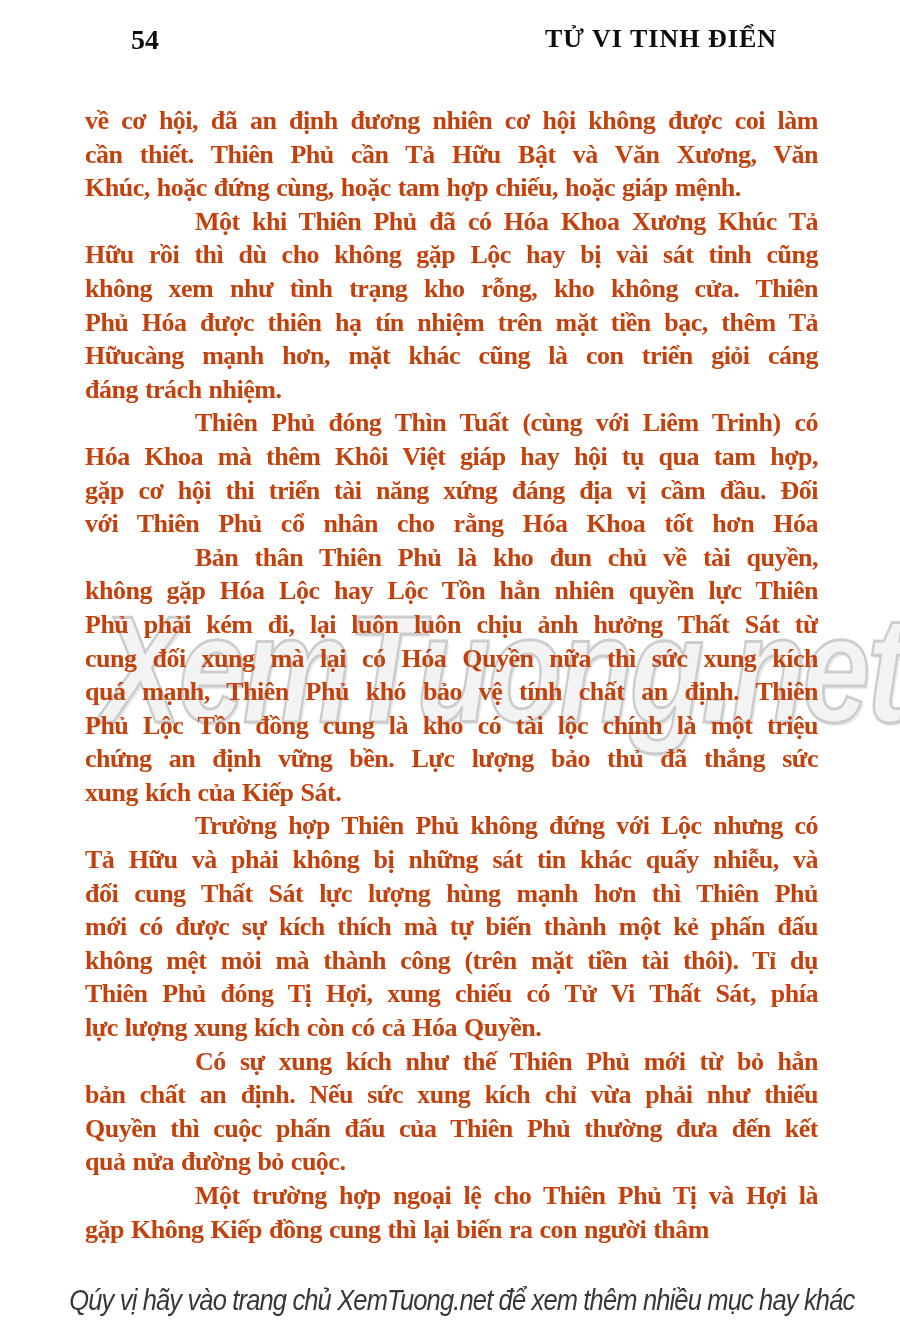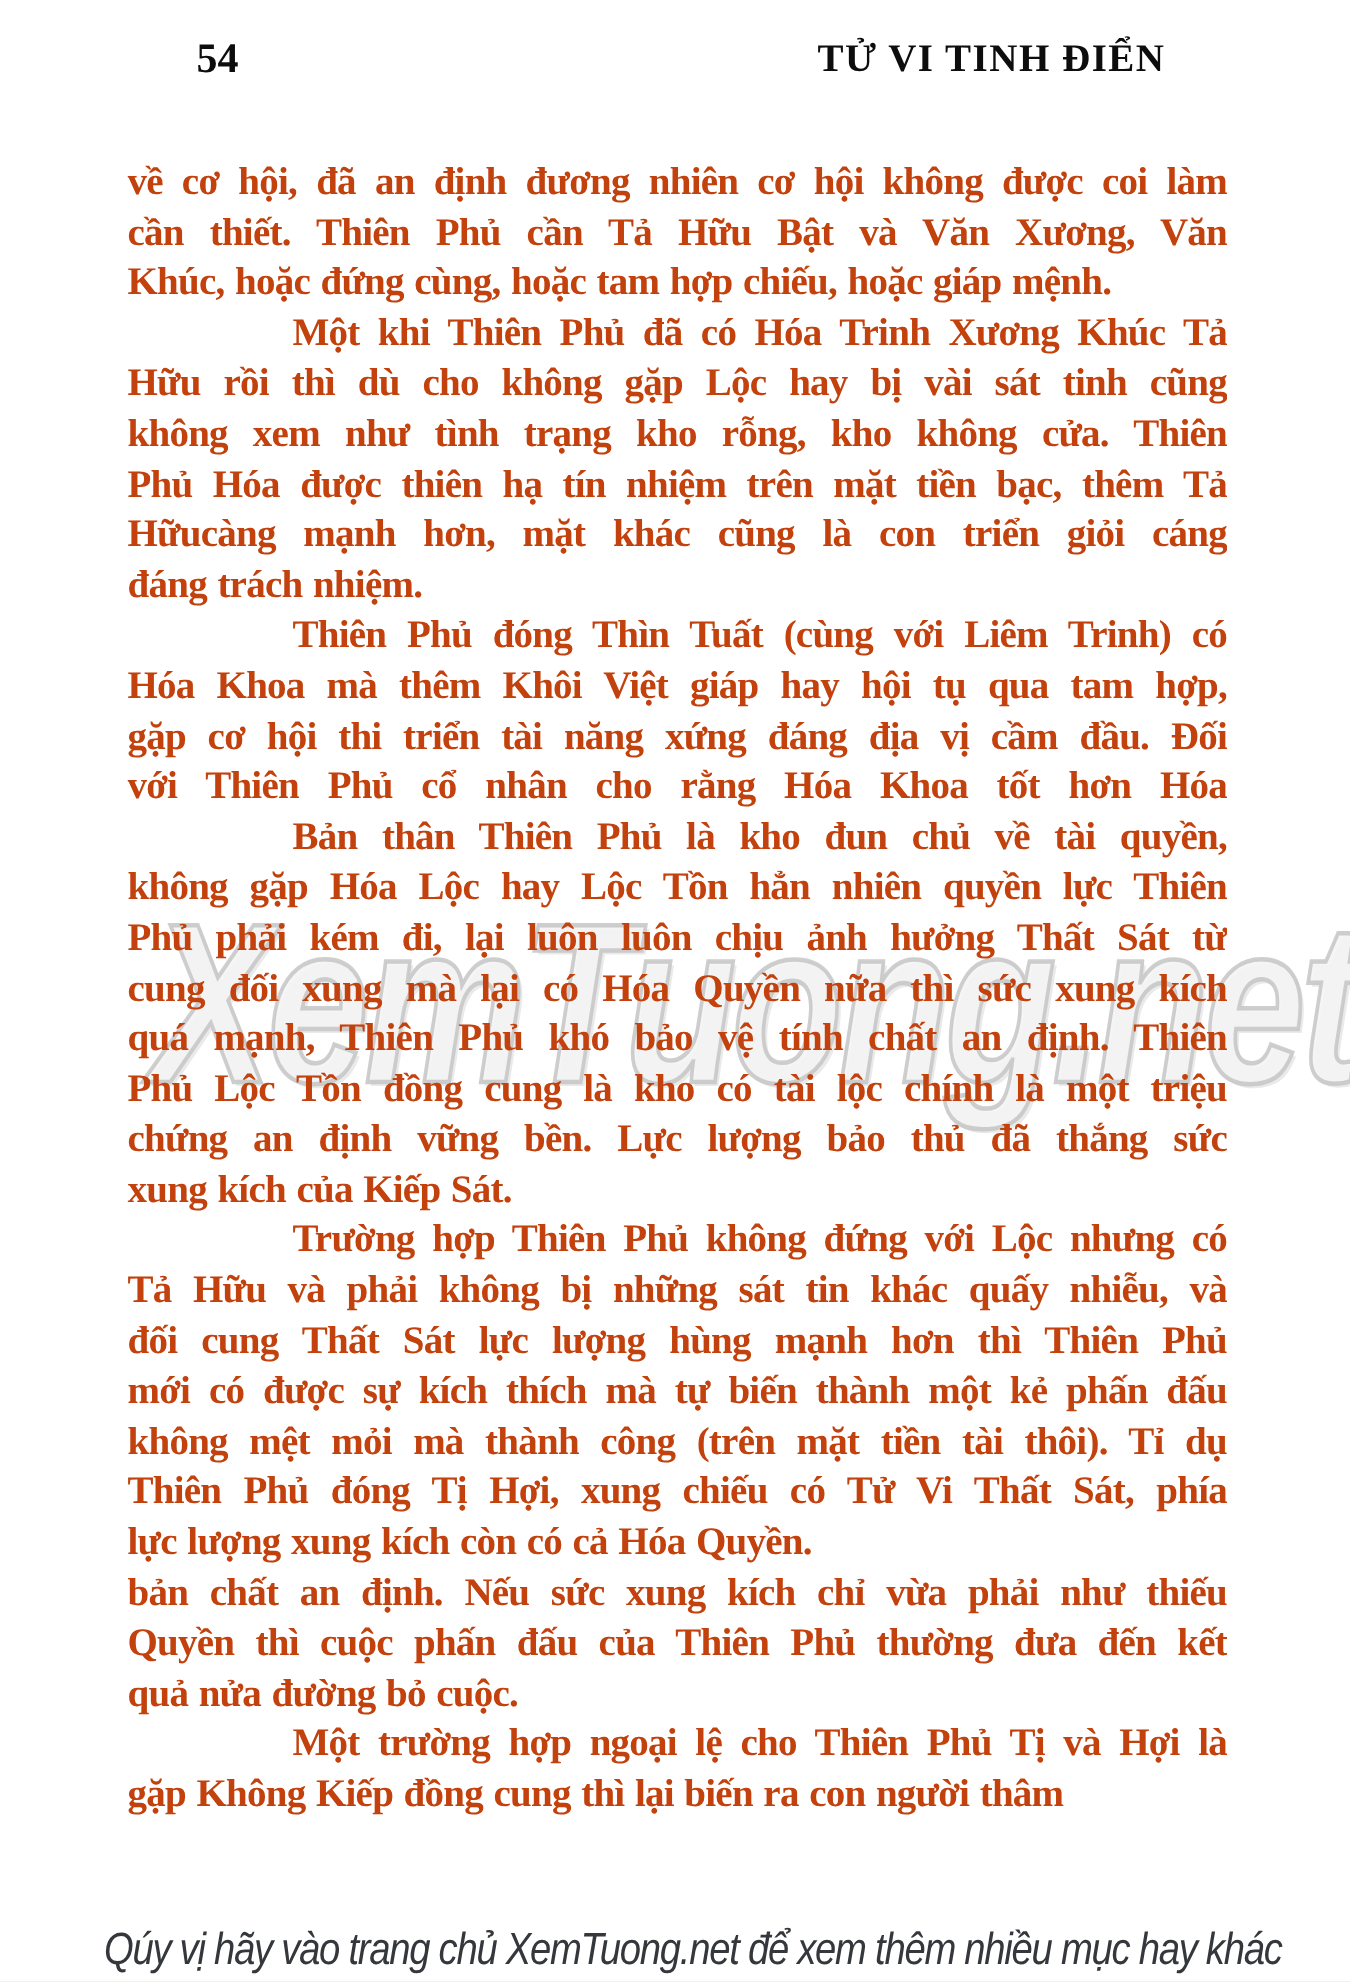--- a/index.html
+++ b/index.html
@@ -126,21 +126,21 @@
   </div>
 
   <div class="watermark">
     <span>XemTuong.net</span>
   </div>
 
   <div class="page-body">
       <div class="line">về cơ hội, đã an định đương nhiên cơ hội không được coi làm</div>
       <div class="line">cần thiết. Thiên Phủ cần Tả Hữu Bật và Văn Xương, Văn</div>
       <div class="line last">Khúc, hoặc đứng cùng, hoặc tam hợp chiếu, hoặc giáp mệnh.</div>
-      <div class="line first">Một khi Thiên Phủ đã có Hóa Trinh Xương Khúc Tả</div>
+      <div class="line first">Một khi Thiên Phủ đã có Hóa Khoa Xương Khúc Tả</div>
       <div class="line">Hữu rồi thì dù cho không gặp Lộc hay bị vài sát tinh cũng</div>
       <div class="line">không xem như tình trạng kho rỗng, kho không cửa. Thiên</div>
       <div class="line">Phủ Hóa được thiên hạ tín nhiệm trên mặt tiền bạc, thêm Tả</div>
       <div class="line">Hữucàng mạnh hơn, mặt khác cũng là con triển giỏi cáng</div>
       <div class="line last">đáng trách nhiệm.</div>
       <div class="line first">Thiên Phủ đóng Thìn Tuất (cùng với Liêm Trinh) có</div>
       <div class="line">Hóa Khoa mà thêm Khôi Việt giáp hay hội tụ qua tam hợp,</div>
       <div class="line">gặp cơ hội thi triển tài năng xứng đáng địa vị cầm đầu. Đối</div>
       <div class="line">với Thiên Phủ cổ nhân cho rằng Hóa Khoa tốt hơn Hóa</div>
       <div class="line first">Bản thân Thiên Phủ là kho đun chủ về tài quyền,</div>
@@ -151,20 +151,21 @@
       <div class="line">Phủ Lộc Tồn đồng cung là kho có tài lộc chính là một triệu</div>
       <div class="line">chứng an định vững bền. Lực lượng bảo thủ đã thắng sức</div>
       <div class="line last">xung kích của Kiếp Sát.</div>
       <div class="line first">Trường hợp Thiên Phủ không đứng với Lộc nhưng có</div>
       <div class="line">Tả Hữu và phải không bị những sát tin khác quấy nhiễu, và</div>
       <div class="line">đối cung Thất Sát lực lượng hùng mạnh hơn thì Thiên Phủ</div>
       <div class="line">mới có được sự kích thích mà tự biến thành một kẻ phấn đấu</div>
       <div class="line">không mệt mỏi mà thành công (trên mặt tiền tài thôi). Tỉ dụ</div>
       <div class="line">Thiên Phủ đóng Tị Hợi, xung chiếu có Tử Vi Thất Sát, phía</div>
       <div class="line last">lực lượng xung kích còn có cả Hóa Quyền.</div>
+      <div class="line first">Có sự xung kích như thế Thiên Phủ mới từ bỏ hẳn</div>
       <div class="line">bản chất an định. Nếu sức xung kích chỉ vừa phải như thiếu</div>
       <div class="line">Quyền thì cuộc phấn đấu của Thiên Phủ thường đưa đến kết</div>
       <div class="line last">quả nửa đường bỏ cuộc.</div>
       <div class="line first">Một trường hợp ngoại lệ cho Thiên Phủ Tị và Hợi là</div>
       <div class="line last">gặp Không Kiếp đồng cung thì lại biến ra con người thâm</div>
     </div>
 
   <div class="page-footer">
     <div class="footer-text">
       <span>Qúy vị hãy vào trang chủ </span><span class="footer-site">XemTuong.net</span><span> để xem thêm nhiều mục hay khác</span>

